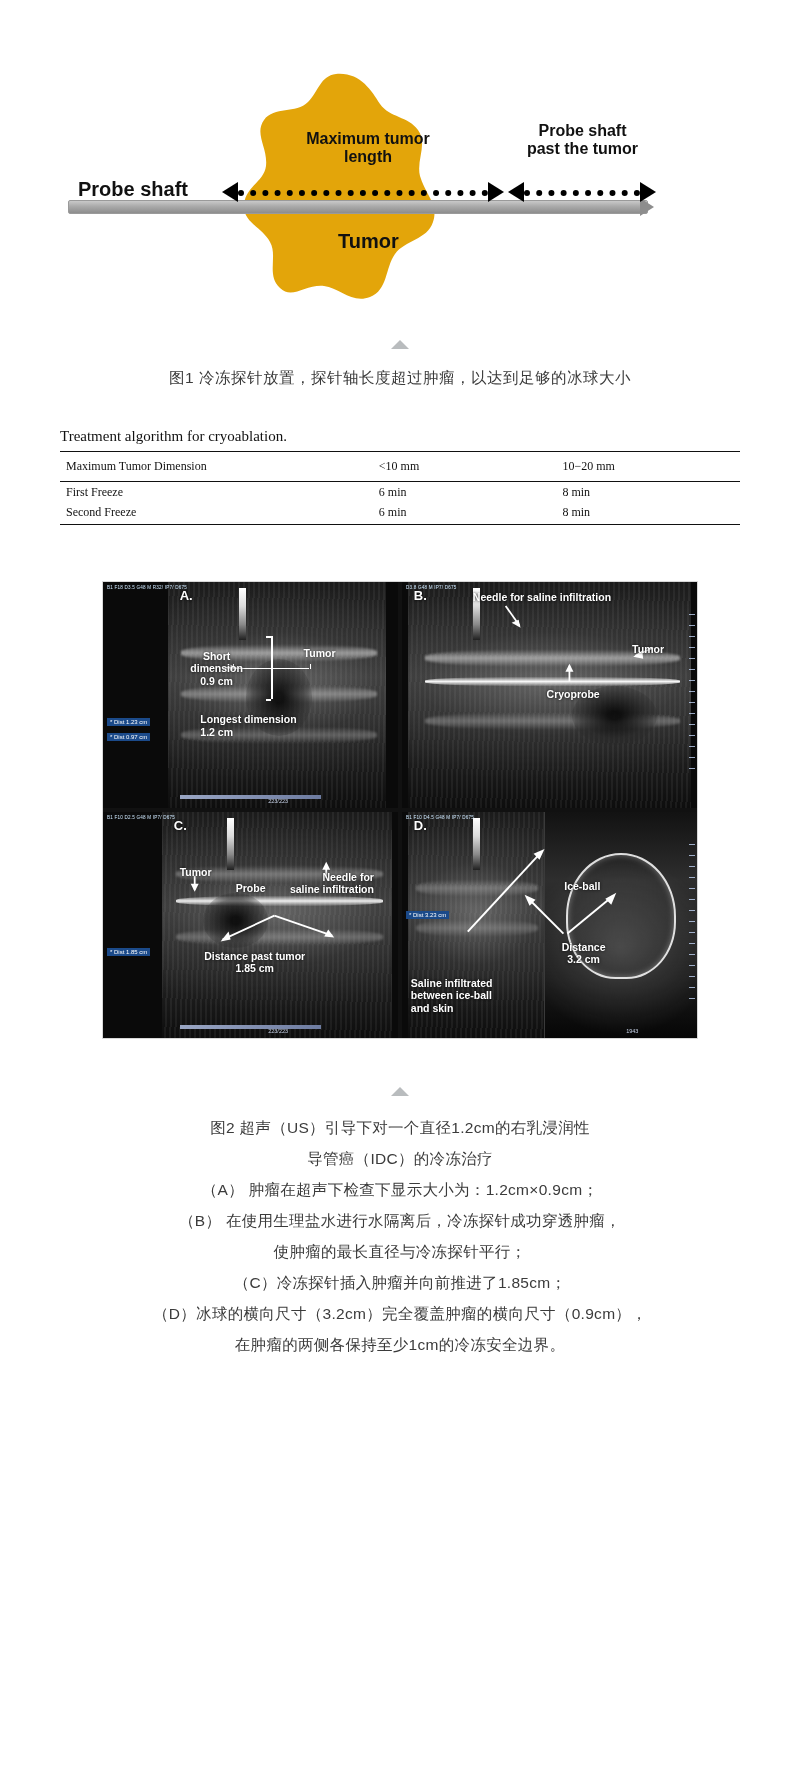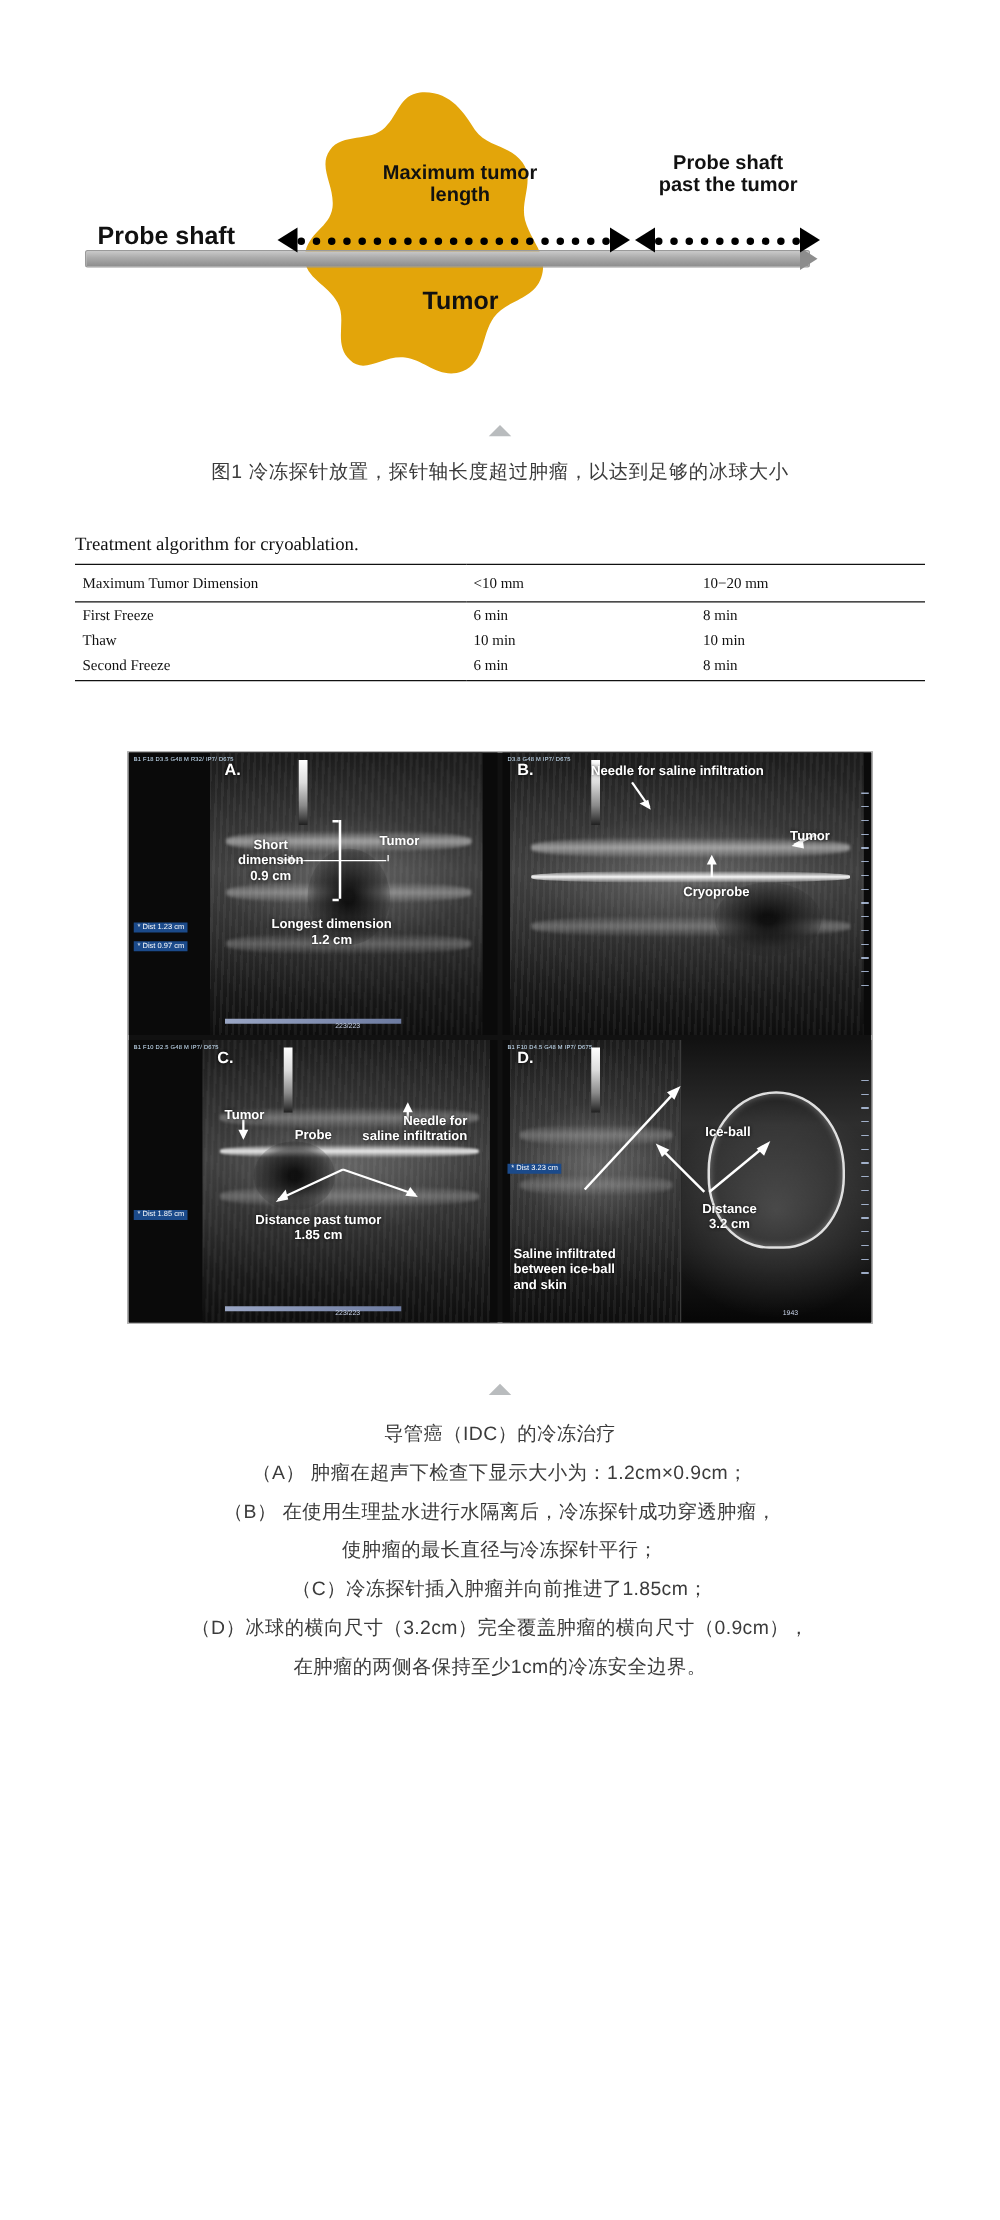--- a/index.html
+++ b/index.html
@@ -355,25 +355,20 @@
           <th class="col-b">10−20 mm</th>
         </tr>
       </thead>
       <tbody>
         <tr>
           <td>First Freeze</td>
           <td>6 min</td>
           <td>8 min</td>
         </tr>
         <tr>
-          <td>Thaw</td>
-          <td>10 min</td>
-          <td>10 min</td>
-        </tr>
-        <tr>
           <td>Second Freeze</td>
           <td>6 min</td>
           <td>8 min</td>
         </tr>
       </tbody>
     </table>
   </div>
 
   <div class="us-grid">
 
@@ -399,21 +394,21 @@
       <div class="tick" style="left:55.2%; top:52%; width:5px; height:1.5px;"></div>
       <div class="tick" style="left:44%; top:36.2%; width:1.5px; height:5px;"></div>
       <div class="tick" style="left:70%; top:36.2%; width:1.5px; height:5px;"></div>
 
       <div class="us-text" style="left:68%; top:29%;">Tumor</div>
       <div class="us-text" style="left:28%; top:30%; text-align:center; width:62px;">
         <span>Short</span><br>
         <span>dimension</span><br>
         <span>0.9 cm</span>
       </div>
-      <div class="us-text" style="left:33%; top:58%; width:130px; text-align:center;">
+      <div class="us-text" style="left:33%; top:58%; width:130px; ">
         <span>Longest dimension</span><br>
         <span>1.2 cm</span>
       </div>
       <svg class="us-arrow-svg" viewBox="0 0 296 226">
         <line x1="122" y1="86" x2="134" y2="86" stroke="#fff" stroke-width="1.6"></line>
         <polygon points="134,86 128,83 128,89" fill="#fff"></polygon>
       </svg>
     </div>
 
     <div class="us-panel">
@@ -513,20 +508,21 @@
         <line x1="166" y1="122" x2="212" y2="84" stroke="#fff" stroke-width="2"></line>
         <polygon points="215,81 204,87 210,93" fill="#fff"></polygon>
       </svg>
     </div>
 
   </div>
 
   <div class="tri-up" style="margin-top:48px;"></div>
 
   <div class="fig2-caption">
+    <div>图2 超声（US）引导下对一个直径1.2cm的右乳浸润性</div>
     <div>导管癌（IDC）的冷冻治疗</div>
     <div>（A） 肿瘤在超声下检查下显示大小为：1.2cm×0.9cm；</div>
     <div>（B） 在使用生理盐水进行水隔离后，冷冻探针成功穿透肿瘤，</div>
     <div>使肿瘤的最长直径与冷冻探针平行；</div>
     <div>（C）冷冻探针插入肿瘤并向前推进了1.85cm；</div>
     <div>（D）冰球的横向尺寸（3.2cm）完全覆盖肿瘤的横向尺寸（0.9cm），</div>
     <div>在肿瘤的两侧各保持至少1cm的冷冻安全边界。</div>
   </div>
 
 </div>

